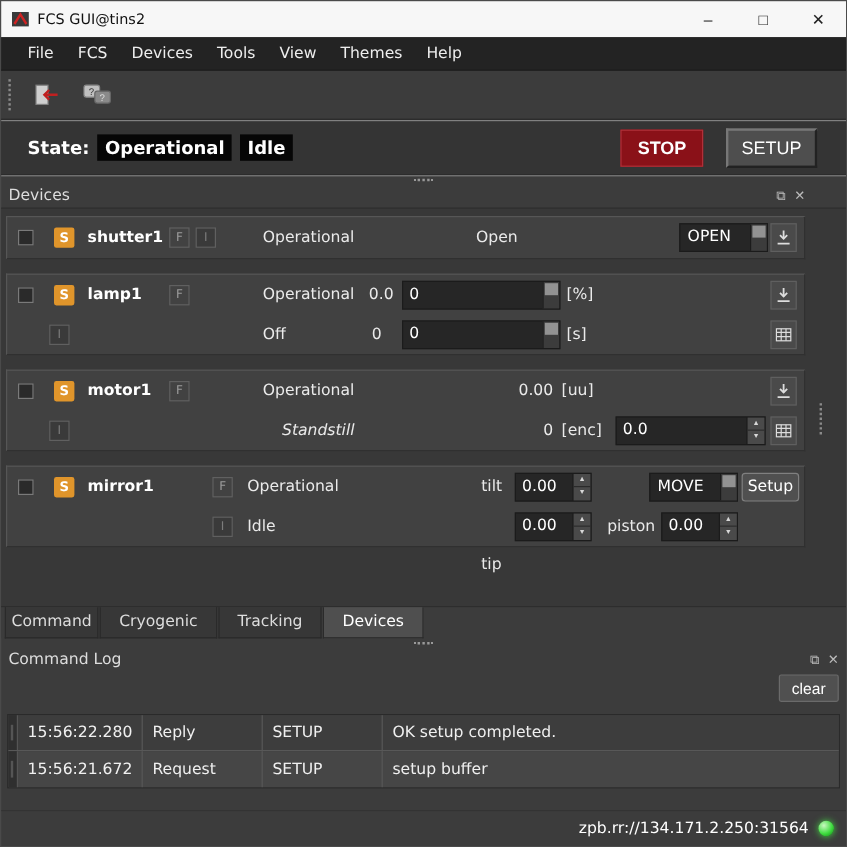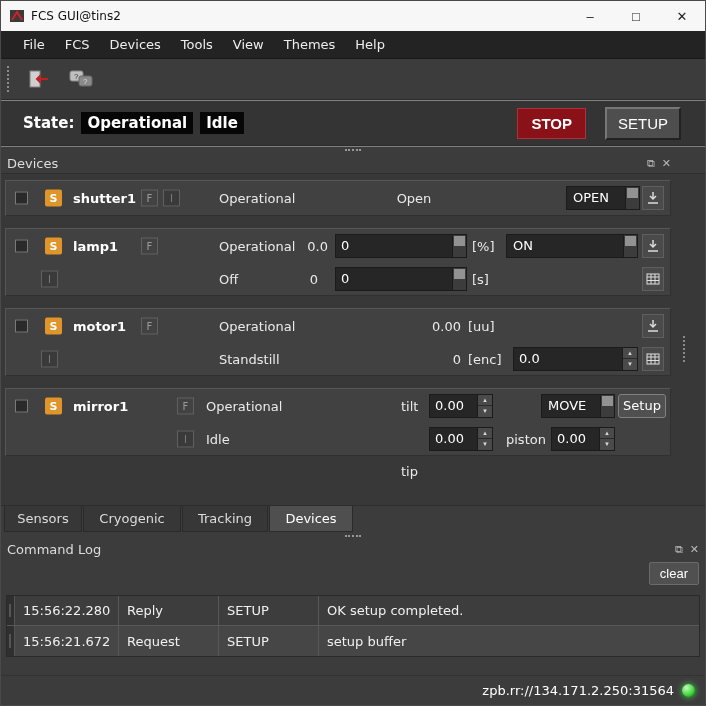--- a/index.html
+++ b/index.html
@@ -223,24 +223,20 @@
         <span class="c badge" style="left:39px;">S</span>
         <span class="c dname" style="left:67px;">lamp1</span>
         <span class="c sbtn" style="left:135px;">F</span>
         <span class="c stat" style="left:213px;">Operational</span>
         <span class="c num" style="left:284px;width:38px;">0.0</span>
         <div class="c field" style="left:329px;width:132px;">
           <input value="0" style="">
           <span class="strip"></span>
         </div>
         <span class="c unit" style="left:466px;">[%]</span>
-        <div class="c combo" style="left:500px;width:132px;">
-          <span class="txt">ON</span>
-          <span class="strip"></span>
-        </div>
         <button class="c iconbtn" style="left:636px;">
           <svg width="14" height="14" viewBox="0 0 14 14">
             <path d="M7 1v7" stroke="#ddd" stroke-width="1.5" fill="none"></path>
             <path d="M4 5l3 3 3-3" stroke="#ddd" stroke-width="1.5" fill="none"></path>
             <path d="M2 12h10" stroke="#ddd" stroke-width="1.5"></path>
           </svg>
         </button>
       </div>
       <div class="drow">
         <span class="c sbtn dim" style="left:35px;">I</span>
@@ -275,21 +271,21 @@
         <button class="c iconbtn" style="left:636px;">
           <svg width="14" height="14" viewBox="0 0 14 14">
             <path d="M7 1v7" stroke="#ddd" stroke-width="1.5" fill="none"></path>
             <path d="M4 5l3 3 3-3" stroke="#ddd" stroke-width="1.5" fill="none"></path>
             <path d="M2 12h10" stroke="#ddd" stroke-width="1.5"></path>
           </svg>
         </button>
       </div>
       <div class="drow">
         <span class="c sbtn dim" style="left:35px;">I</span>
-        <span class="c stat" style="left:213px;">Standstill</span>
+        <span class="c stat" style="left:229px;font-style:italic;">Standstill</span>
         <span class="c num" style="left:410px;width:45px;">0</span>
         <span class="c unit" style="left:462px;">[enc]</span>
         <div class="c spin" style="left:507px;width:125px;">
           <input value="0.0" style="">
           <span class="arrows">
             <button class="ar">▲</button>
             <button class="ar">▼</button>
           </span>
         </div>
         <button class="c iconbtn" style="left:636px;">
@@ -344,21 +340,21 @@
             <button class="ar">▼</button>
           </span>
         </div>
       </div>
     </div>
 
     <span class="vdots area-vhandle"></span>
   </div>
 
   <div class="tabbar">
-    <span class="tab" style="width:78px;">Sensors</span>
+    <span class="tab" style="width:78px;">Command</span>
     <span class="tab" style="width:98px;">Cryogenic</span>
     <span class="tab" style="width:86px;">Tracking</span>
     <span class="tab active" style="width:84px;">Devices</span>
   </div>
 
   <div class="splitter" style="height:7px;">
       <span class="hdots"></span>
     </div>
 
   <div class="dock-title">

